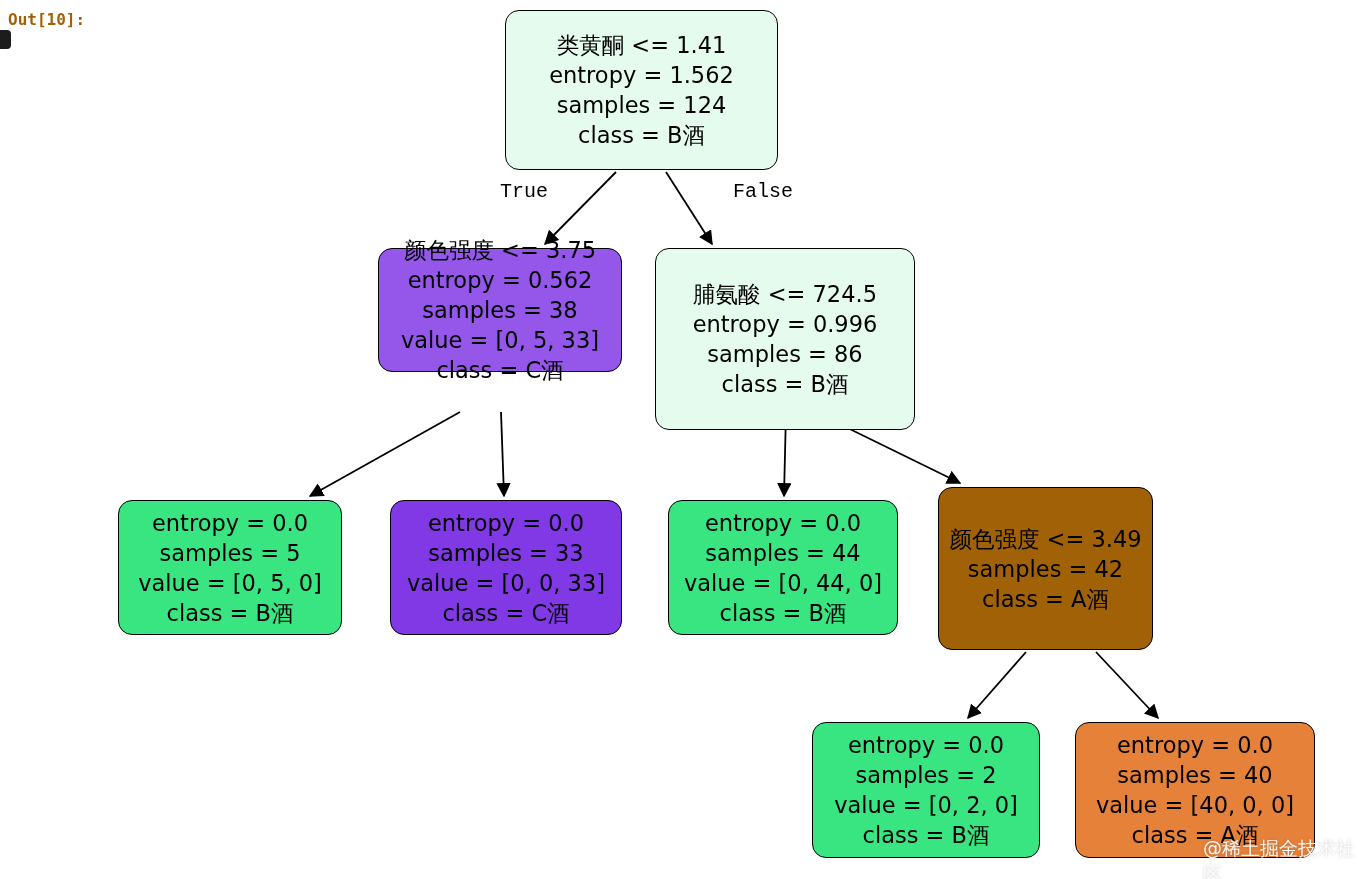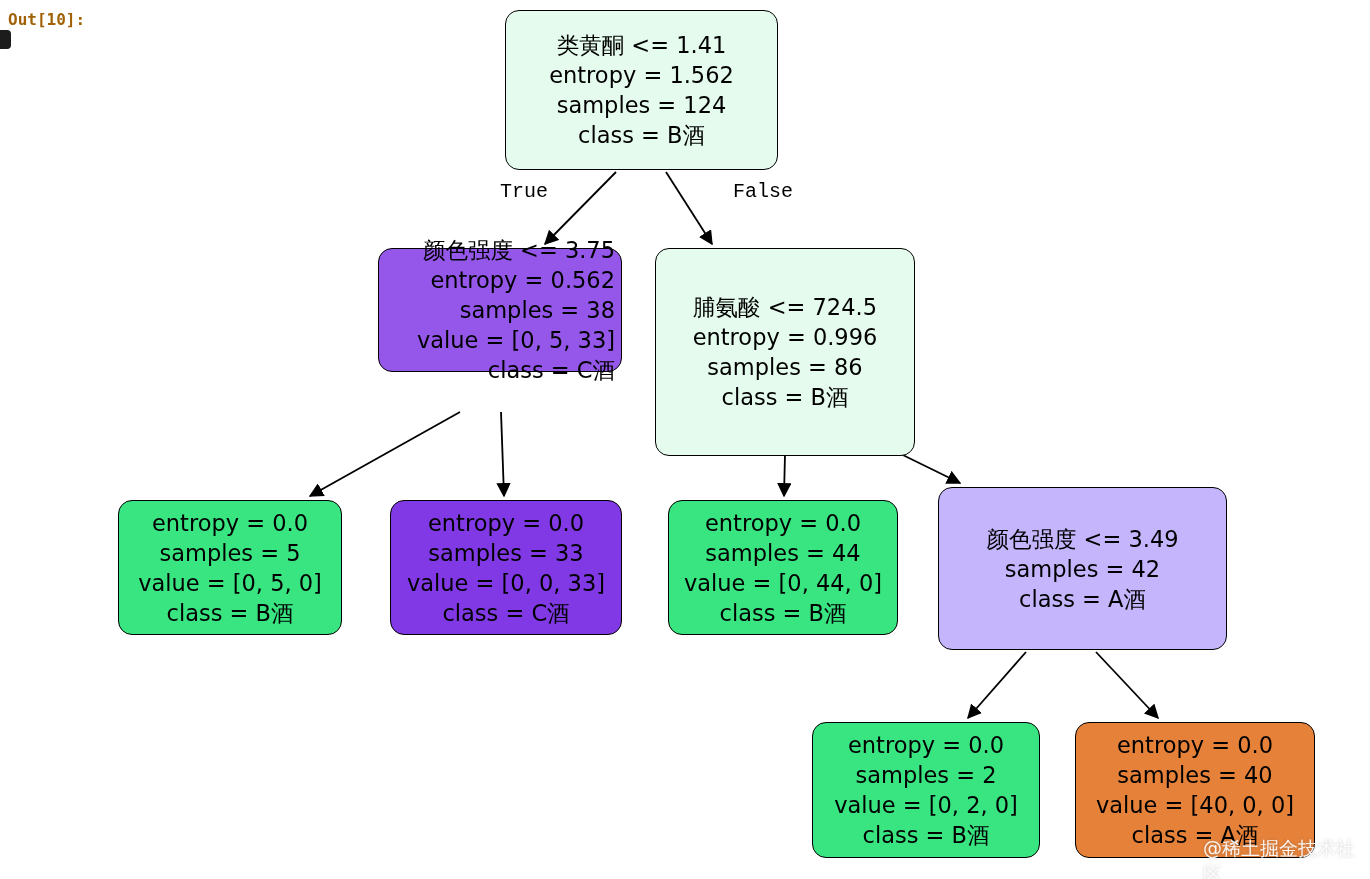--- a/index.html
+++ b/index.html
@@ -92,29 +92,29 @@
   <div class="node" style="left: 505px; top: 10px; width: 273px; height: 160px; background-color: rgb(229, 251, 238);">
     <div>类黄酮 &lt;= 1.41</div>
     <div>entropy = 1.562</div>
     <div>samples = 124</div>
     <div>class = B酒</div>
   </div>
 
   <div class="edge-label" style="left:500px; top:180px;">True</div>
   <div class="edge-label" style="left:712px; top:180px;margin-left:21px;">False</div>
 
-  <div class="node" style="left: 378px; top: 248px; width: 244px; height: 124px; background-color: rgb(148, 87, 233); align-items: flex-end;">
+  <div class="node" style="left: 378px; top: 248px; width: 244px; height: 124px; background-color: rgb(148, 87, 233);">
     <div>颜色强度 &lt;= 3.75</div>
     <div>entropy = 0.562</div>
     <div>samples = 38</div>
     <div>value = [0, 5, 33]</div>
     <div>class = C酒</div>
   </div>
 
-  <div class="node" style="left: 655px; top: 248px; width: 260px; height: 208px; background-color: rgb(229, 251, 238);">
+  <div class="node" style="left: 655px; top: 248px; width: 260px; height: 182px; background-color: rgb(229, 251, 238);">
     <div>脯氨酸 &lt;= 724.5</div>
     <div>entropy = 0.996</div>
     <div>samples = 86</div>
     <div>class = B酒</div>
   </div>
 
   <div class="node" style="left: 118px; top: 500px; width: 224px; height: 135px; background-color: rgb(57, 229, 129);">
     <div>entropy = 0.0</div>
     <div>samples = 5</div>
     <div>value = [0, 5, 0]</div>
@@ -128,21 +128,21 @@
     <div>class = C酒</div>
   </div>
 
   <div class="node" style="left: 668px; top: 500px; width: 230px; height: 135px; background-color: rgb(57, 229, 129);">
     <div>entropy = 0.0</div>
     <div>samples = 44</div>
     <div>value = [0, 44, 0]</div>
     <div>class = B酒</div>
   </div>
 
-  <div class="node" style="left: 938px; top: 487px; width: 289px; height: 163px; background-color: #c4b5fd;">
+  <div class="node" style="left: 938px; top: 487px; width: 215px; height: 163px; background-color: #a16207;">
     <div>颜色强度 &lt;= 3.49</div>
     <div>samples = 42</div>
     <div>class = A酒</div>
   </div>
 
   <div class="node" style="left: 812px; top: 722px; width: 228px; height: 136px; background-color: rgb(57, 229, 129);">
     <div>entropy = 0.0</div>
     <div>samples = 2</div>
     <div>value = [0, 2, 0]</div>
     <div>class = B酒</div>

